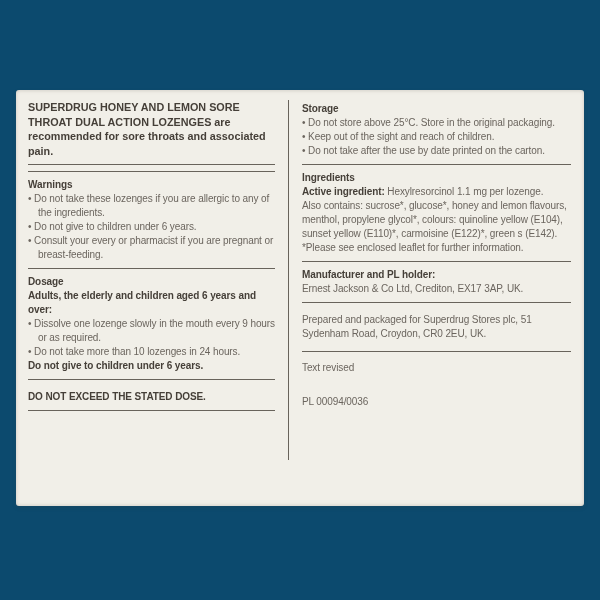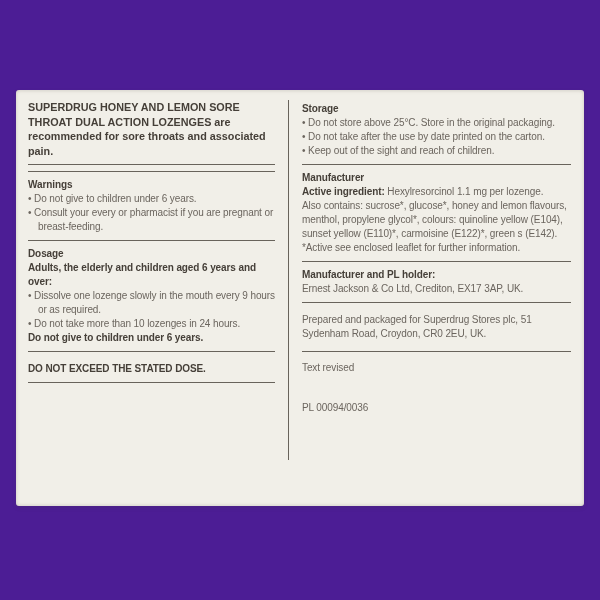--- a/index.html
+++ b/index.html
@@ -7,21 +7,21 @@
     padding: 0;
     width: 600px;
     height: 600px;
     background: #fdfdfc;
     font-family: "Liberation Sans", sans-serif;
   }
   .stage {
     position: relative;
     width: 600px;
     height: 600px;
-    background: #4c1d95;
+    background: #0c4a6e;
     overflow: hidden;
   }
   .box {
     position: absolute;
     left: 16px;
     top: 90px;
     width: 568px;
     height: 416px;
     background: #f1efe8;
     border-radius: 3px;
@@ -69,37 +69,38 @@
     height: 0;
     margin: 6px 0 6px 0;
   }
   .bullet {
     padding-left: 10px;
     text-indent: -10px;
   }
   .bullet::before { content: "\2022  "; }
   .mt2 { margin-top: 10px; }
   .mt8 { margin-top: 8px; }
-  .mt14 { margin-top: 26px; }
+  .mt14 { margin-top: 20px; }
   .rule-wide-gap { margin: 10px 0 9px 0; }
 </style>
 </head>
 <body>
 
 <div class="stage">
   <div class="box">
     <div class="box-inner">
 
       <div class="col col-left">
         <p class="b title-p">SUPERDRUG HONEY AND LEMON SORE THROAT DUAL ACTION LOZENGES are recommended for sore throats and associated pain.</p>
         <div class="rule"></div>
 
         <div class="rule"></div>
 
         <p class="b">Warnings</p>
+        <p class="bullet">Do not take these lozenges if you are allergic to any of the ingredients.</p>
         <p class="bullet">Do not give to children under 6 years.</p>
         <p class="bullet">Consult your every or pharmacist if you are pregnant or breast-feeding.</p>
         <div class="rule"></div>
 
         <p class="b">Dosage</p>
         <p class="b">Adults, the elderly and children aged 6 years and over:</p>
         <p class="bullet">Dissolve one lozenge slowly in the mouth every 9 hours or as required.</p>
         <p class="bullet">Do not take more than 10 lozenges in 24 hours.</p>
         <p class="b">Do not give to children under 6 years.</p>
         <div class="rule"></div>
@@ -107,28 +108,28 @@
         <p class="b mt2">DO NOT EXCEED THE STATED DOSE.</p>
         <div class="rule"></div>
 
       </div>
 
       <div class="col-divider"></div>
 
       <div class="col col-right">
         <p class="b">Storage</p>
         <p class="bullet">Do not store above 25°C. Store in the original packaging.</p>
+        <p class="bullet">Keep out of the sight and reach of children.</p>
         <p class="bullet">Do not take after the use by date printed on the carton.</p>
-        <p class="bullet">Keep out of the sight and reach of children.</p>
         <div class="rule"></div>
 
-        <p class="b">Manufacturer</p>
+        <p class="b">Ingredients</p>
         <p><span class="b">Active ingredient:</span><span> Hexylresorcinol 1.1 mg per lozenge.</span></p>
         <p>Also contains: sucrose*, glucose*, honey and lemon flavours, menthol, propylene glycol*, colours: quinoline yellow (E104), sunset yellow (E110)*, carmoisine (E122)*, green s (E142).</p>
-        <p>*Active see enclosed leaflet for further information.</p>
+        <p>*Please see enclosed leaflet for further information.</p>
         <div class="rule"></div>
 
         <p class="b">Manufacturer and PL holder:</p>
         <p>Ernest Jackson &amp; Co Ltd, Crediton, EX17 3AP, UK.</p>
         <div class="rule"></div>
 
         <p class="mt2">Prepared and packaged for Superdrug Stores plc, 51 Sydenham Road, Croydon, CR0 2EU, UK.</p>
         <div class="rule rule-wide-gap"></div>
 
         <p class="mt8">Text revised</p>

